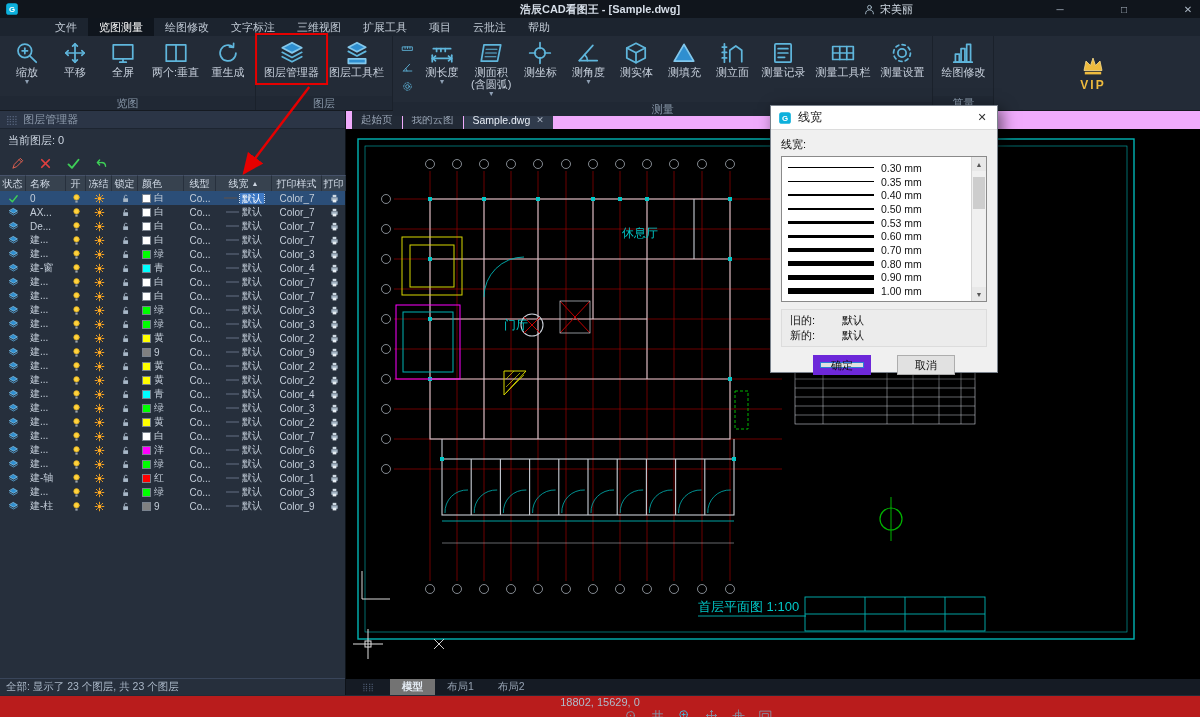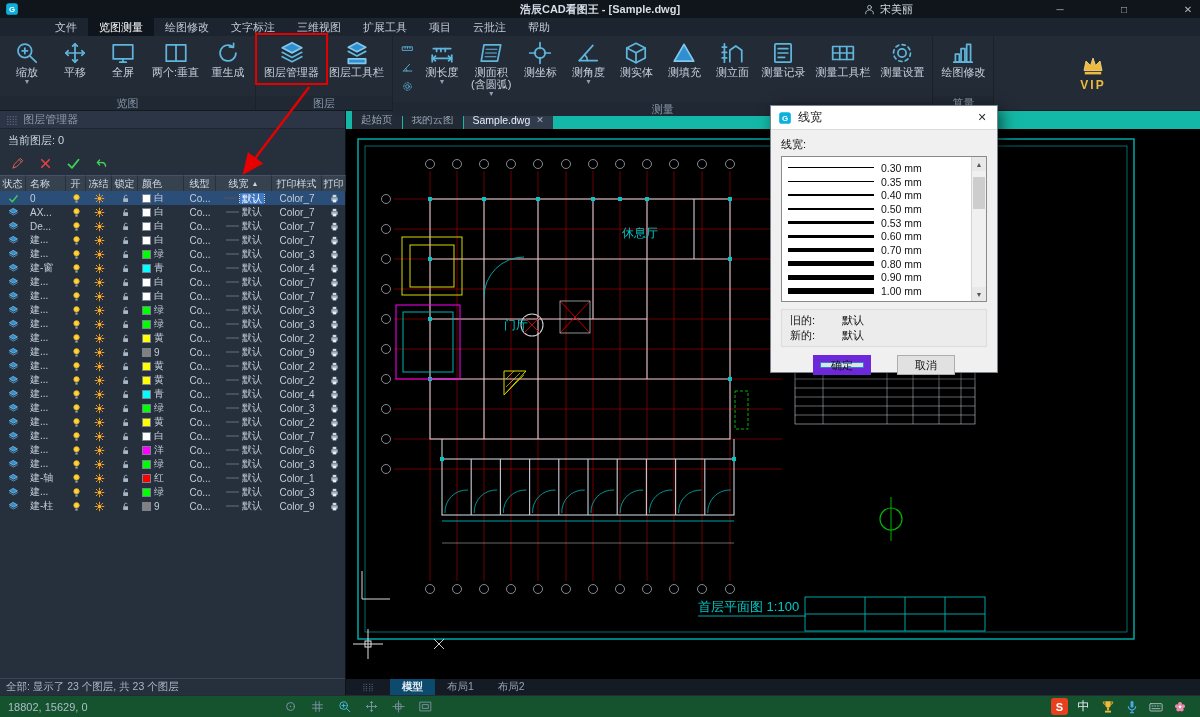--- a/index.html
+++ b/index.html
@@ -61,33 +61,33 @@
   .c5{width:46px;justify-content:flex-start;padding-left:4px;gap:3px;}
   .c6{width:32px;}.c7{width:56px;gap:3px;}.c8{width:50px;}.c9{width:24px;}
   .swatch{width:9px;height:9px;border:1px solid #79828e;display:inline-block;flex:0 0 auto;}
   .lw-line{display:inline-block;width:13px;height:2px;background:#454f60;}
   .lw-selected{background:#3f79c4;color:#fff;outline:1px dotted #cfe0f4;padding:0 2px;line-height:11px;}
   .panel-spacer{flex:1;}
   .panel-footer{height:17px;border-top:1px solid #39455a;display:flex;align-items:center;padding-left:6px;color:#a9b6c6;font-size:10.5px;background:#262f3c;}
 
   
   .canvas-col{flex:1;display:flex;flex-direction:column;background:#000;}
-  .doc-tabs{height:18px;background:#14b8a6;display:flex;align-items:stretch;padding-left:6px;gap:1px;}
+  .doc-tabs{height:18px;background:#f0abfc;display:flex;align-items:stretch;padding-left:6px;gap:1px;}
   .doc-tab{display:flex;align-items:center;gap:6px;padding:0 9px;background:#222a36;color:#98a4b4;font-size:10.5px;}
   .doc-tab.active{background:#303b4c;color:#e8eef6;}
   .tab-close{font-size:9px;color:#aab4c2;}
   .canvas-view{flex:1;position:relative;background:#000;overflow:hidden;}
   .canvas-view svg{position:absolute;inset:0;width:100%;height:100%;}
   .layout-tabs{height:16px;background:#151b24;display:flex;align-items:stretch;}
   .ltab-grip{width:44px;display:flex;align-items:center;justify-content:center;color:#4a576c;font-size:8px;}
   .layout-tab{padding:0 12px;display:flex;align-items:center;color:#95a1b1;font-size:10.5px;}
-  .layout-tab.active{background:#0c4a6e;color:#e3eaf2;font-weight:bold;}
+  .layout-tab.active{background:#737373;color:#e3eaf2;font-weight:bold;}
 
   
-  .statusbar{position:absolute;left:0;right:0;bottom:0;height:22px;background:#14532d;border-top:1px solid #232b37;display:flex;align-items:center;padding:0 8px;color:#9fb0c0;z-index:5;}
+  .statusbar{position:absolute;left:0;right:0;bottom:0;height:22px;background:#b91c1c;border-top:1px solid #232b37;display:flex;align-items:center;padding:0 8px;color:#9fb0c0;z-index:5;flex-direction:column;}
   .sb-coords{font-size:11px;color:#aebccb;}
   .sb-mid{display:flex;gap:12px;margin-left:195px;align-items:center;}
   .sb-ic{width:15px;height:15px;}
   .sb-spacer{flex:1;}
   .sb-tray{display:flex;gap:7px;align-items:center;padding-right:4px;}
   .tray-item{width:17px;height:17px;display:flex;align-items:center;justify-content:center;}
   .tray-item svg{width:16px;height:16px;}
   .tray-sq{background:#e8401f;color:#fff;font-weight:bold;font-size:11px;border-radius:3px;}
   .tray-txt{color:#e8eef5;font-size:12px;}
 

